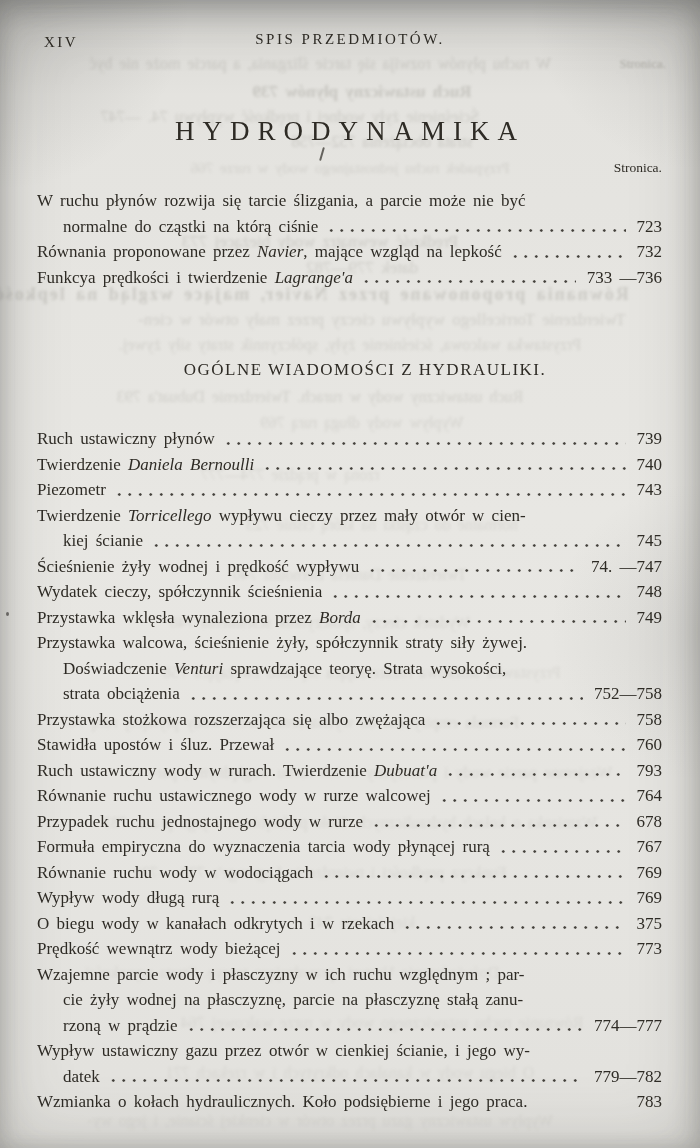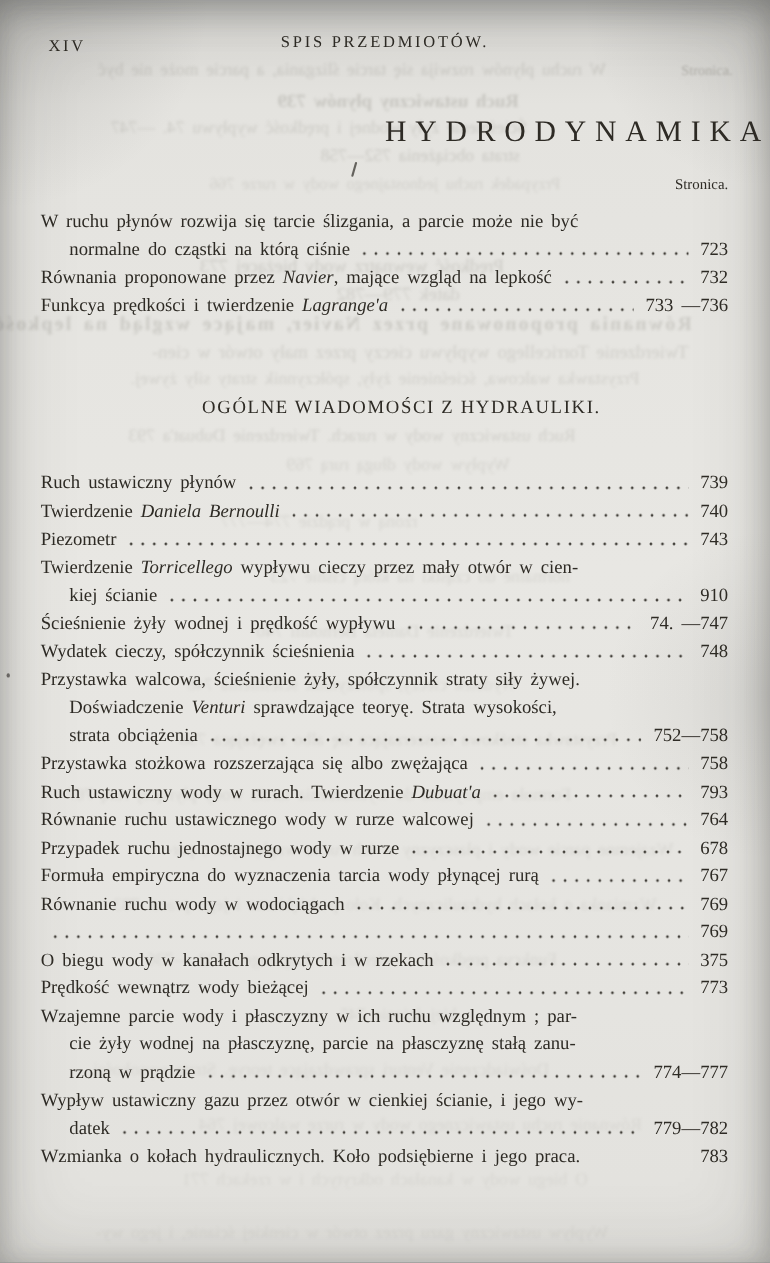--- a/index.html
+++ b/index.html
@@ -34,22 +34,22 @@
   .ghost-stronica{
     position:absolute;top:56px;right:34px;z-index:0;
     font-size:13px;color:var(--bleed);opacity:.55;filter:blur(.8px);
   }
   
   .content{position:absolute;inset:0;z-index:1;}
   .pagehead{position:absolute;top:31px;left:0;right:0;height:22px;}
   .folio{position:absolute;left:44px;top:3px;font-size:15px;letter-spacing:2.5px;text-align:center;}
   .running{display:block;text-align:center;font-size:15px;letter-spacing:2.5px;}
   .h-main{
-    position:absolute;top:104px;left:0;right:0;margin:0;
-    text-align:right;font-size:27px;font-weight:normal;letter-spacing:8px;
+    position:absolute;top:104px;left:0;right:0;margin:12px;
+    text-align:center;font-size:27px;font-weight:normal;letter-spacing:8px;
   }
   .inkmark{
     position:absolute;top:147px;left:321px;width:2px;height:14px;
     background:var(--ink);opacity:.7;transform:rotate(16deg);border-radius:1px;
   }
   .stronica{position:absolute;top:160px;right:38px;font-size:13.5px;}
   .h-sub{
     position:absolute;top:360px;left:0;right:0;margin:0;
     text-align:center;font-size:17px;font-weight:normal;letter-spacing:1.5px;padding-left:30px;
   }
@@ -184,39 +184,46 @@
           </div>
         </div>
         <div>
           <div class="line">
             <span class="t"><span>Twierdzenie </span><i>Torricellego</i><span> wypływu cieczy przez mały otwór w cien-</span></span>
             <span class="fill"></span>
           </div>
           <div class="line indent">
             <span class="t"><span>kiej ścianie</span></span>
             <span class="fill leader"></span>
-            <span class="page-num">910</span>
+            <span class="page-num">745</span>
           </div>
         </div>
         <div>
           <div class="line">
             <span class="t"><span>Ścieśnienie żyły wodnej i prędkość wypływu</span></span>
             <span class="fill leader"></span>
             <span class="page-num">74. —747</span>
           </div>
         </div>
         <div>
           <div class="line">
             <span class="t"><span>Wydatek cieczy, spółczynnik ścieśnienia</span></span>
             <span class="fill leader"></span>
             <span class="page-num">748</span>
           </div>
         </div>
         <div>
           <div class="line">
+            <span class="t"><span>Przystawka wklęsła wynaleziona przez </span><i>Borda</i></span>
+            <span class="fill leader"></span>
+            <span class="page-num">749</span>
+          </div>
+        </div>
+        <div>
+          <div class="line">
             <span class="t"><span>Przystawka walcowa, ścieśnienie żyły, spółczynnik straty siły żywej.</span></span>
             <span class="fill"></span>
           </div>
           <div class="line indent">
             <span class="t"><span>Doświadczenie </span><i>Venturi</i><span> sprawdzające teoryę. Strata wysokości,</span></span>
             <span class="fill"></span>
           </div>
           <div class="line indent">
             <span class="t"><span>strata obciążenia</span></span>
             <span class="fill leader"></span>
@@ -225,20 +232,27 @@
         </div>
         <div>
           <div class="line">
             <span class="t"><span>Przystawka stożkowa rozszerzająca się albo zwężająca</span></span>
             <span class="fill leader"></span>
             <span class="page-num">758</span>
           </div>
         </div>
         <div>
           <div class="line">
+            <span class="t"><span>Stawidła upostów i śluz. Przewał</span></span>
+            <span class="fill leader"></span>
+            <span class="page-num">760</span>
+          </div>
+        </div>
+        <div>
+          <div class="line">
             <span class="t"><span>Ruch ustawiczny wody w rurach. Twierdzenie </span><i>Dubuat'a</i></span>
             <span class="fill leader"></span>
             <span class="page-num">793</span>
           </div>
         </div>
         <div>
           <div class="line">
             <span class="t"><span>Równanie ruchu ustawicznego wody w rurze walcowej</span></span>
             <span class="fill leader"></span>
             <span class="page-num">764</span>
@@ -260,20 +274,21 @@
         </div>
         <div>
           <div class="line">
             <span class="t"><span>Równanie ruchu wody w wodociągach</span></span>
             <span class="fill leader"></span>
             <span class="page-num">769</span>
           </div>
         </div>
         <div>
           <div class="line">
+            <span class="t"><span>Wypływ wody długą rurą</span></span>
             <span class="fill leader"></span>
             <span class="page-num">769</span>
           </div>
         </div>
         <div>
           <div class="line">
             <span class="t"><span>O biegu wody w kanałach odkrytych i w rzekach</span></span>
             <span class="fill leader"></span>
             <span class="page-num">375</span>
           </div>

